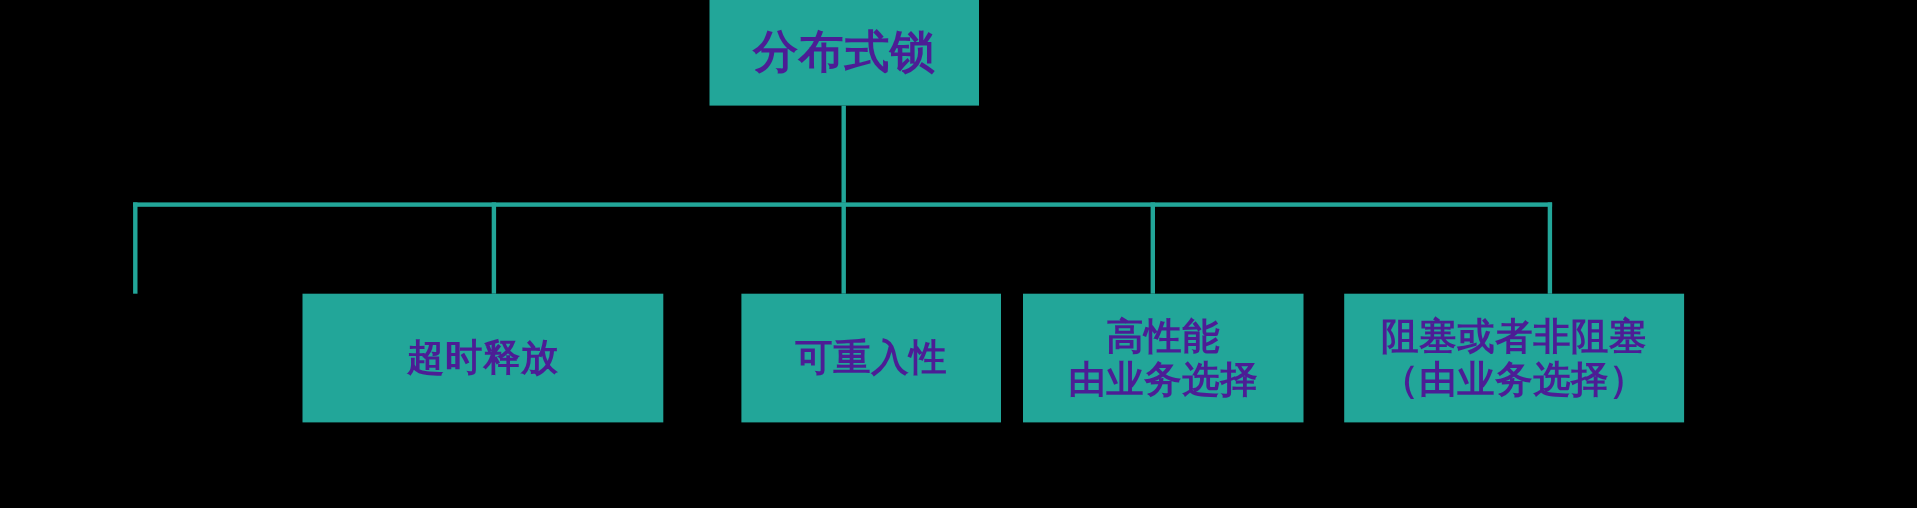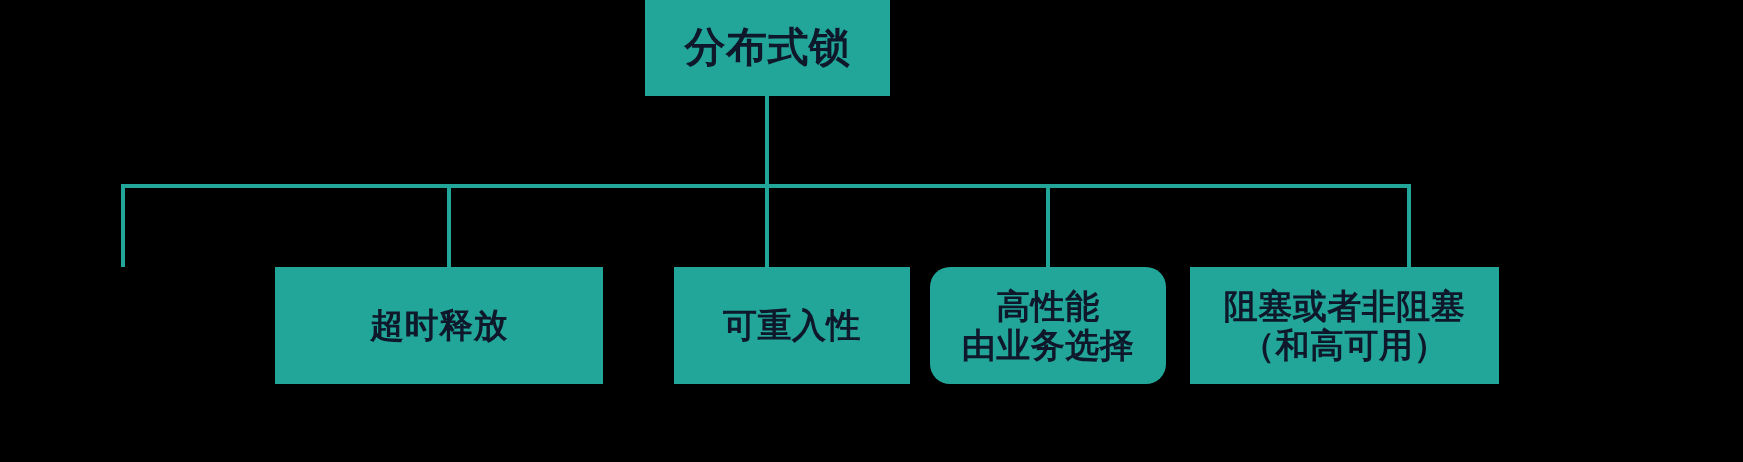--- a/index.html
+++ b/index.html
@@ -16,21 +16,21 @@
   #diagram {
     position: relative;
     width: 1743px;
     height: 462px;
     background: #000000;
   }
   .node {
     position: absolute;
     box-sizing: border-box;
     background: #22a699;
-    color: #0f172a;
+    color: #4c1d95;
     display: flex;
     flex-direction: column;
     align-items: center;
     justify-content: center;
     text-align: center;
     line-height: 1.12;
     font-weight: 700;
     letter-spacing: 0.5px;
     white-space: nowrap;
   }
@@ -45,22 +45,22 @@
     font-size: 41px;
   }
   .leaf {
     top: 267px;
     height: 117px;
     font-size: 34px;
   }
   #node-mutual   { left: 18px;   width: 209px; }
   #node-timeout  { left: 275px;  width: 328px; }
   #node-reentrant{ left: 674px;  width: 236px; }
-  #node-perf     { left: 930px;  width: 236px; border-radius: 20px; }
-  #node-blocking { left: 1190px; width: 309px; }
+  #node-perf     { left: 930px;  width: 255px; }
+  #node-blocking { left: 1222px; width: 309px; }
 
   .conn {
     position: absolute;
     background: #22a699;
   }
   .conn-v { width: 4px; }
   .conn-h { height: 4px; }
 
   
   #conn-trunk  { left: 765px; top: 96px;  height: 88px; }
@@ -99,16 +99,16 @@
     <span class="line">可重入性</span>
   </div>
 
   <div class="node leaf" id="node-perf">
     <span class="line">高性能</span>
     <span class="line">由业务选择</span>
   </div>
 
   <div class="node leaf" id="node-blocking">
     <span class="line">阻塞或者非阻塞</span>
-    <span class="line">（和高可用）</span>
+    <span class="line">（由业务选择）</span>
   </div>
 
 </div>
 
 </body></html>

